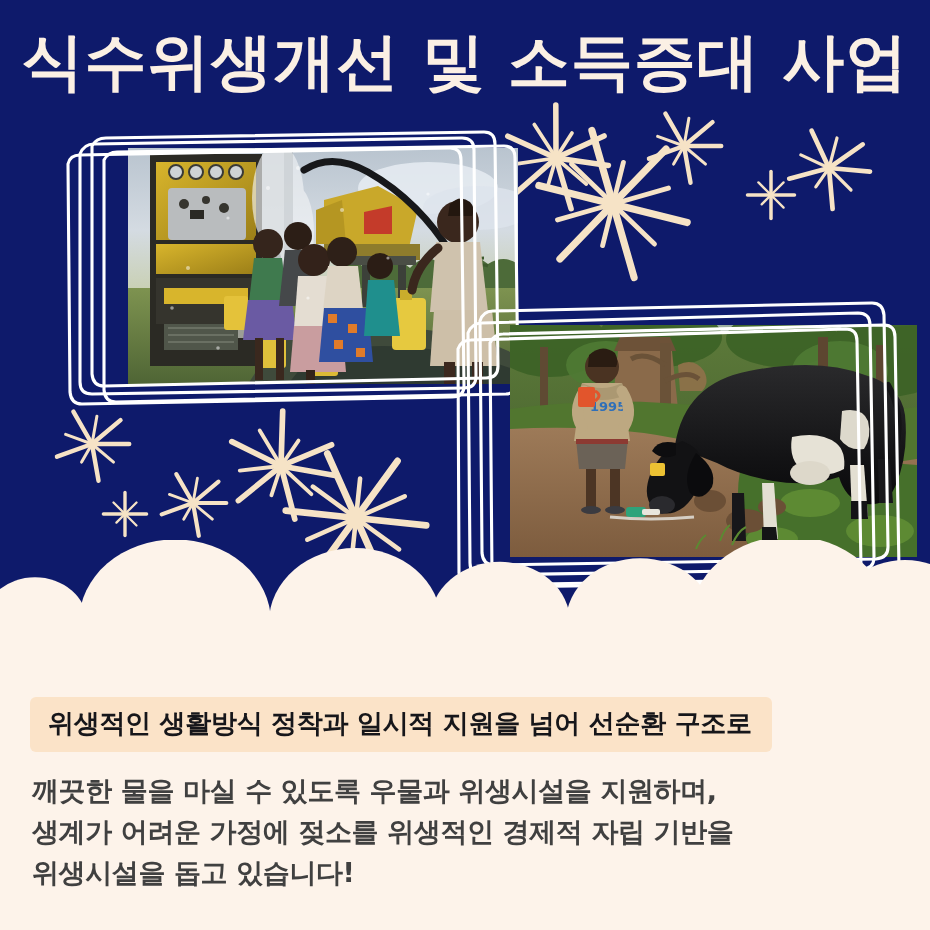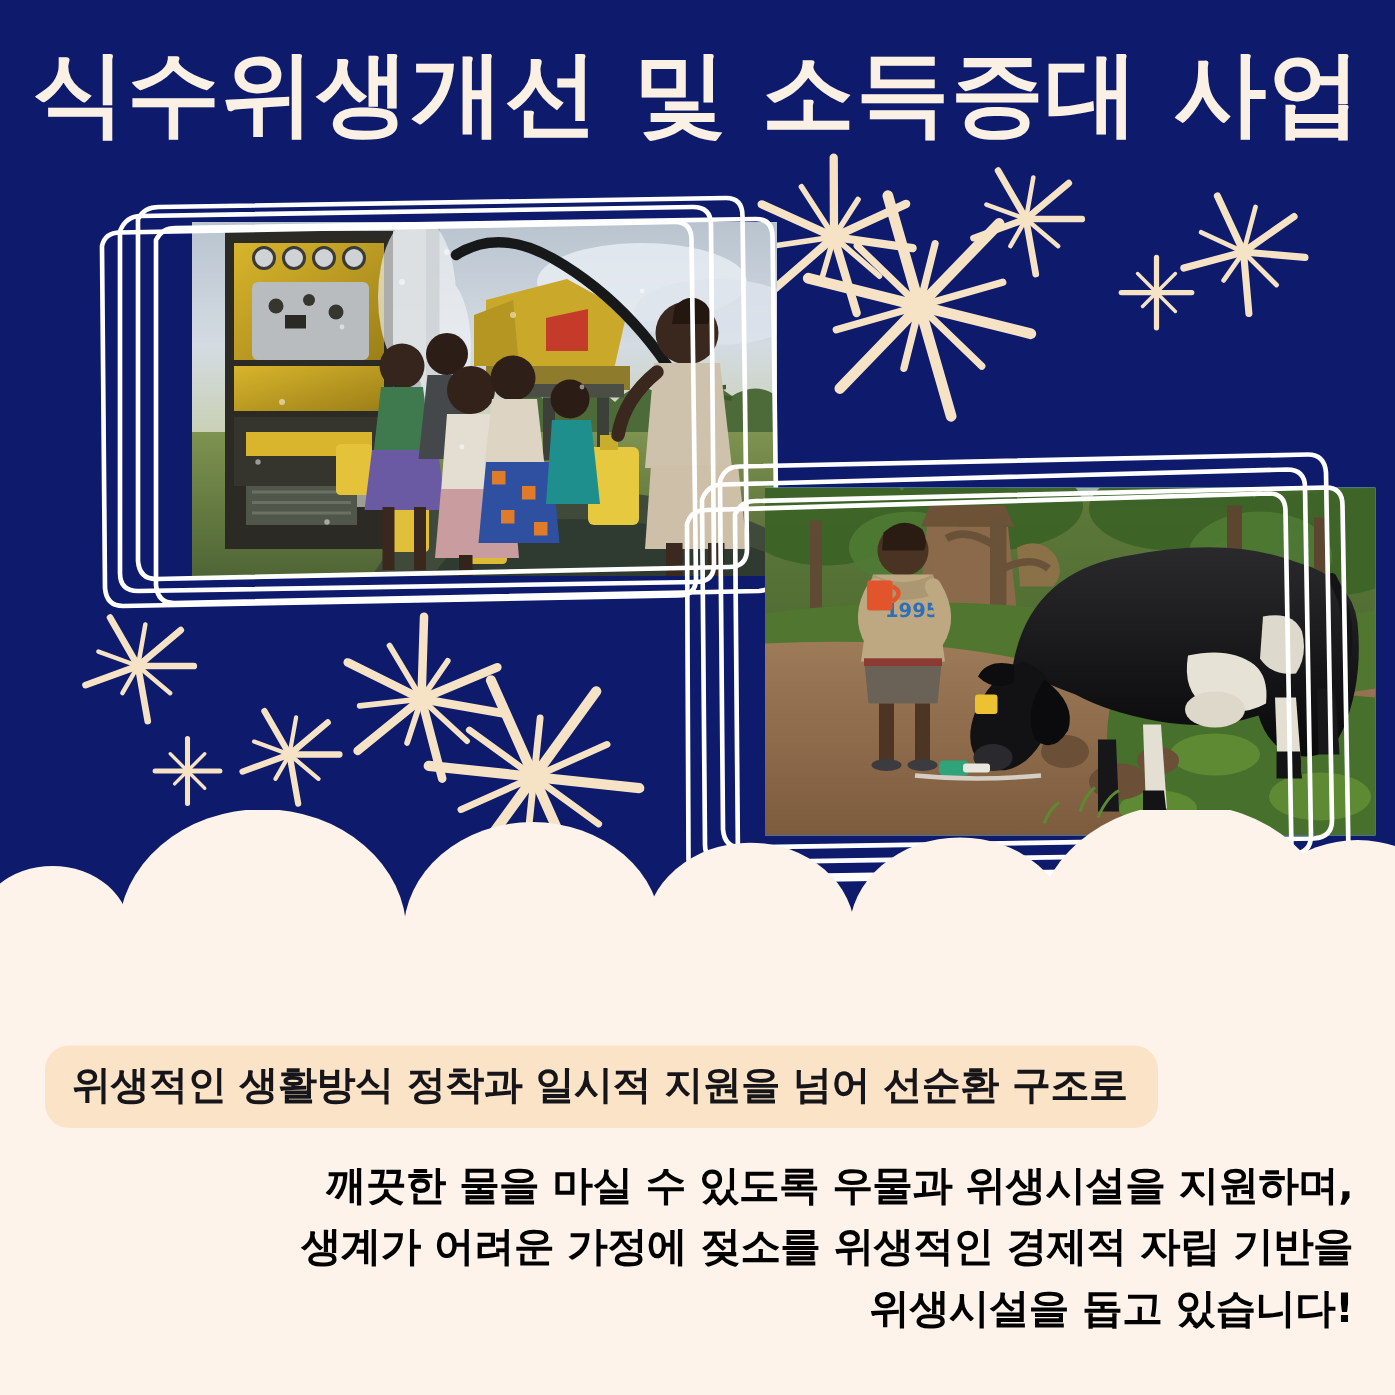--- a/index.html
+++ b/index.html
@@ -55,38 +55,37 @@
     position:absolute;left:0;bottom:0;width:930px;height:120px;
   }
   
   .lower{
     position:absolute;left:0;top:660px;width:930px;height:270px;
     background:#FDF3EA;
   }
   .highlight-bar{
     position:absolute;left:30px;top:37px;
     background:#FBE3C8;
-    border-radius:16px;
+    border-radius:6px;
     padding:9px 20px 11px 18px;
     color:#16161a;
     font-size:26px;
     font-weight:700;
     white-space:nowrap;
     letter-spacing:-0.3px;
     font-family:"DejaVu Sans","Liberation Sans",sans-serif;
   }
   .body-copy{
     position:absolute;left:32px;top:110px;width:870px;
-    color:#000000;
+    color:#404040;
     font-size:27px;
     font-weight:700;
     line-height:1.52;
     letter-spacing:-0.4px;
     font-family:"DejaVu Sans","Liberation Sans",sans-serif;
-    text-align:right;
   }
   .body-copy .line{display:block;white-space:nowrap;}
 </style>
 </head>
 <body>
 
 <div id="poster">
 
   <div class="navy-panel">
 

